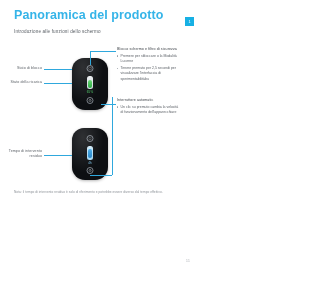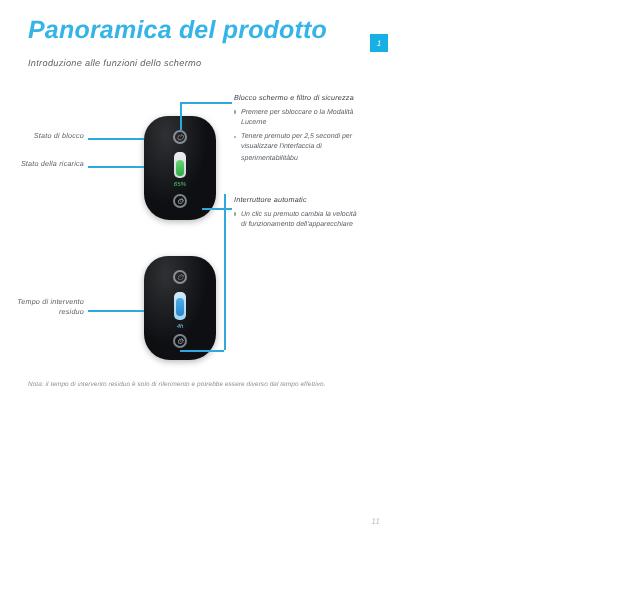--- a/index.html
+++ b/index.html
@@ -2,21 +2,21 @@
 <html><head>
 <meta charset="utf-8">
 <style>
   * { box-sizing: border-box; margin: 0; padding: 0; }
   html, body {
     width: 200px; height: 301px;
     background: #ffffff;
     font-family: "Liberation Sans", sans-serif;
     overflow: hidden;
   }
-  .page { position: relative; width: 200px; height: 270px; background: #fff; font-style: italic; }
+  .page { position: relative; width: 200px; height: 270px; background: #fff; }
 
   
   .title {
     position: absolute; left: 14px; top: 8px;
     font-size: 12.5px; font-weight: bold;
     color: #35b4e8; letter-spacing: .1px;
     white-space: nowrap;
   }
   .section-badge {
     position: absolute; right: 6px; top: 17px;

